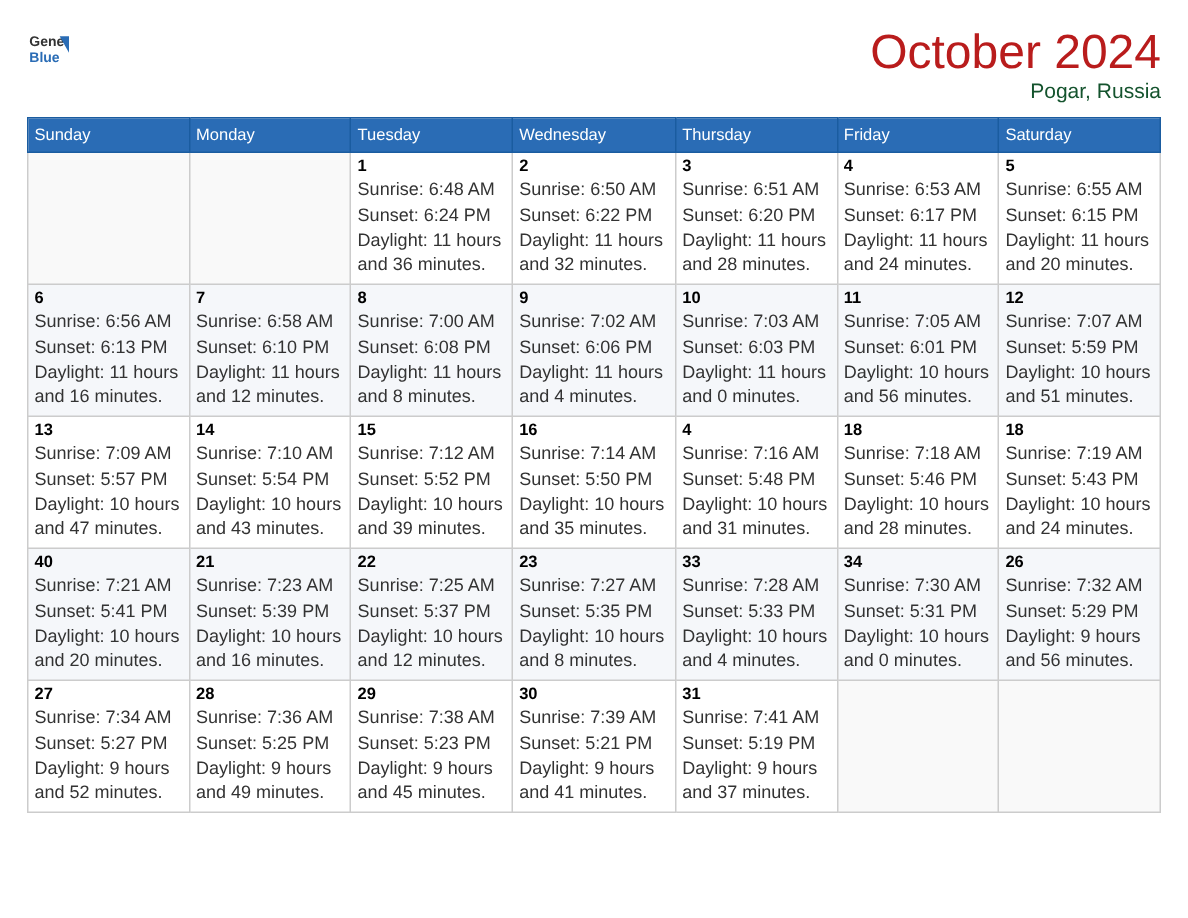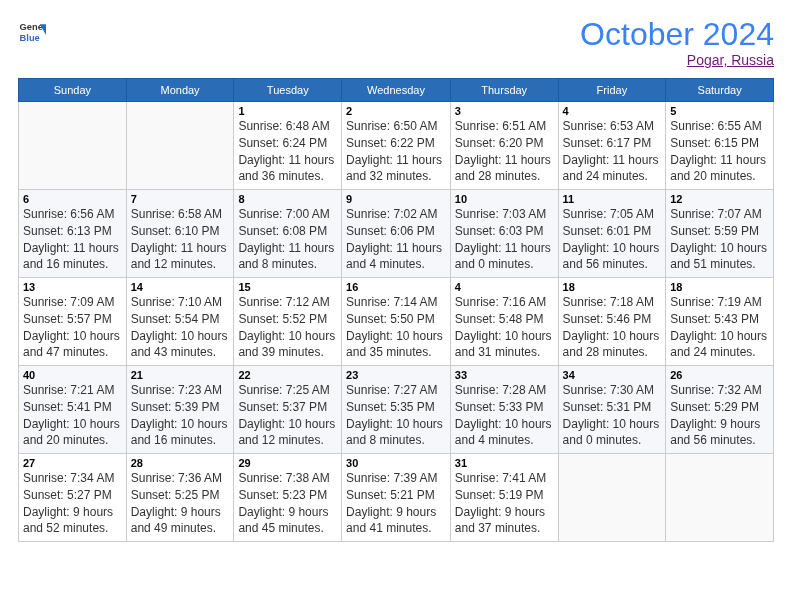--- a/index.html
+++ b/index.html
@@ -30,39 +30,38 @@
     .logo-icon {
       width: 28px;
       height: 28px;
     }
     .title-block {
       text-align: right;
     }
     .month-title {
       font-size: 32px;
       font-weight: 300;
-      color: #3b82f6;
+      color: #b91c1c;
       line-height: 1;
     }
     .location {
       font-size: 14px;
-      color: #701a75;
+      color: #14532d;
       margin-top: 2px;
-      text-decoration: underline;
     }
     .calendar {
       width: 100%;
       border-collapse: collapse;
       font-size: 10.5px;
     }
     .calendar th {
       background: #2a6cb5;
       color: #fff;
       padding: 5px 4px;
-      text-align: center;
+      text-align: left;
       font-weight: normal;
       font-size: 11px;
       border: 1px solid #1a5ca0;
     }
     .calendar td {
       border: 1px solid #ccc;
       vertical-align: top;
       padding: 3px 4px;
       width: 113px;
       height: 88px;

